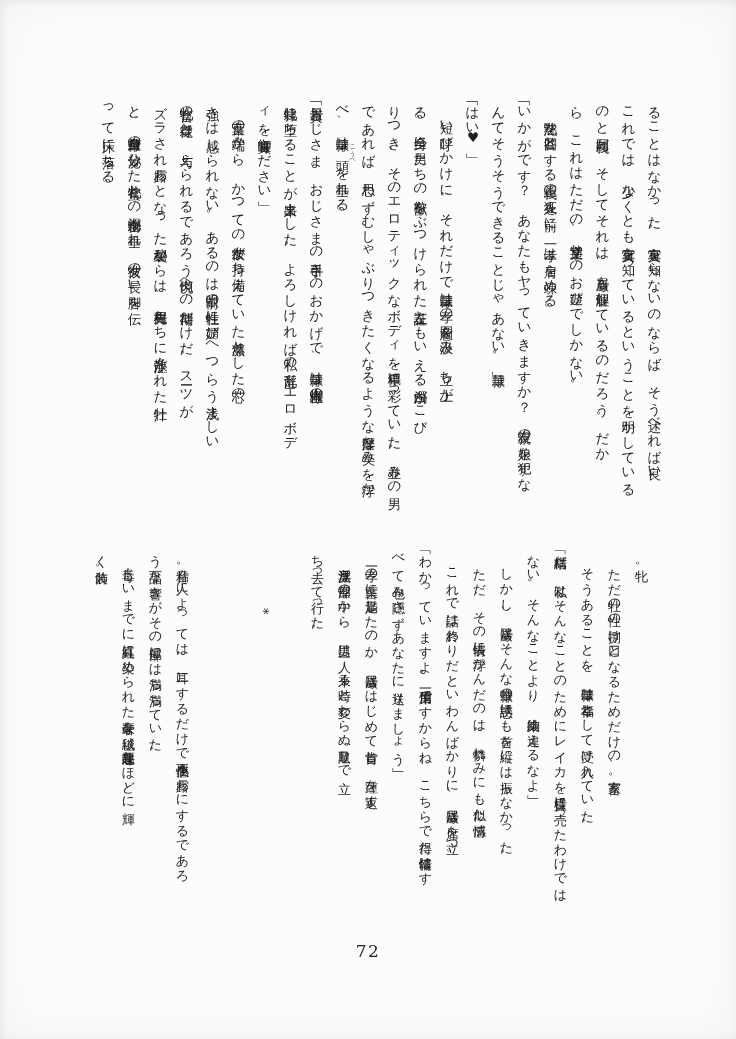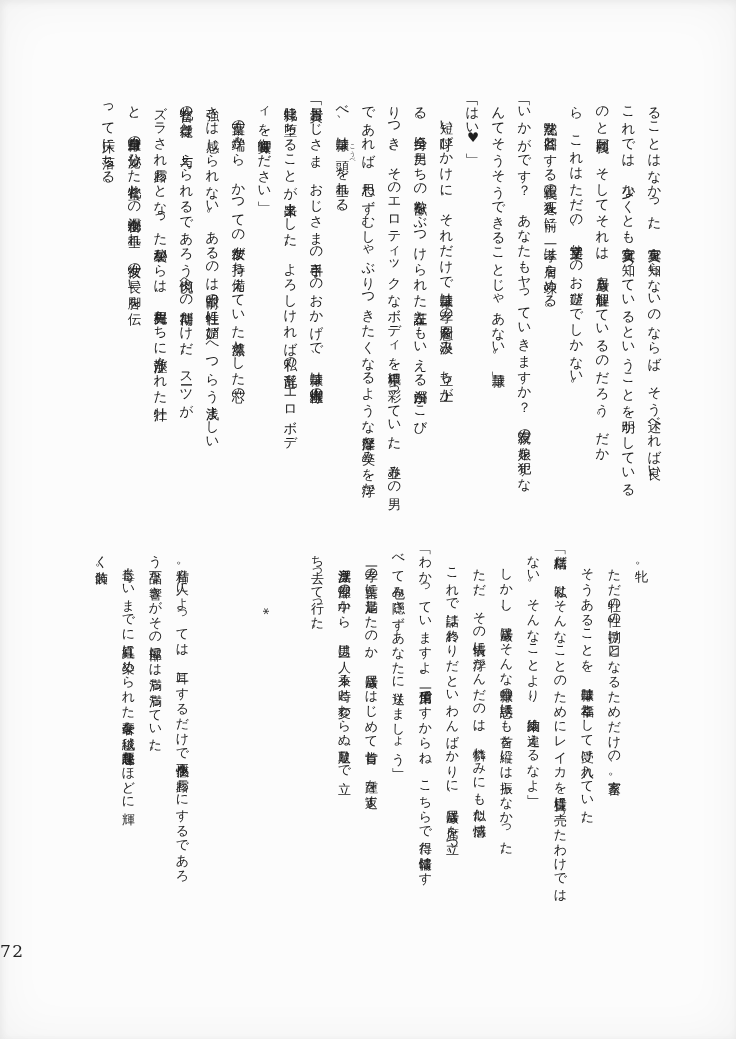--- a/index.html
+++ b/index.html
@@ -33,21 +33,21 @@
   #top-block .vcol { width:26px; line-height:26px; }
   #bottom-block { top:546px; right:81px; height:394px; font-size:13px; }
   #bottom-block .vcol { width:27px; line-height:27px; }
   .vcol.sep-col { padding-top:62px; font-size:13px; }
   .vcol.spacer {}
   ruby { ruby-position:over; }
   rt { font-size:6px; letter-spacing:0; color:#333; }
   .page-number {
     position:absolute;
     top:941px; left:0; width:100%;
-    text-align:left;
+    text-align:center;
     font-size:17px;
     letter-spacing:1.5px;
     color:#222;
   }
 </style>
 </head>
 <body>
 
 <div class="page">
 

